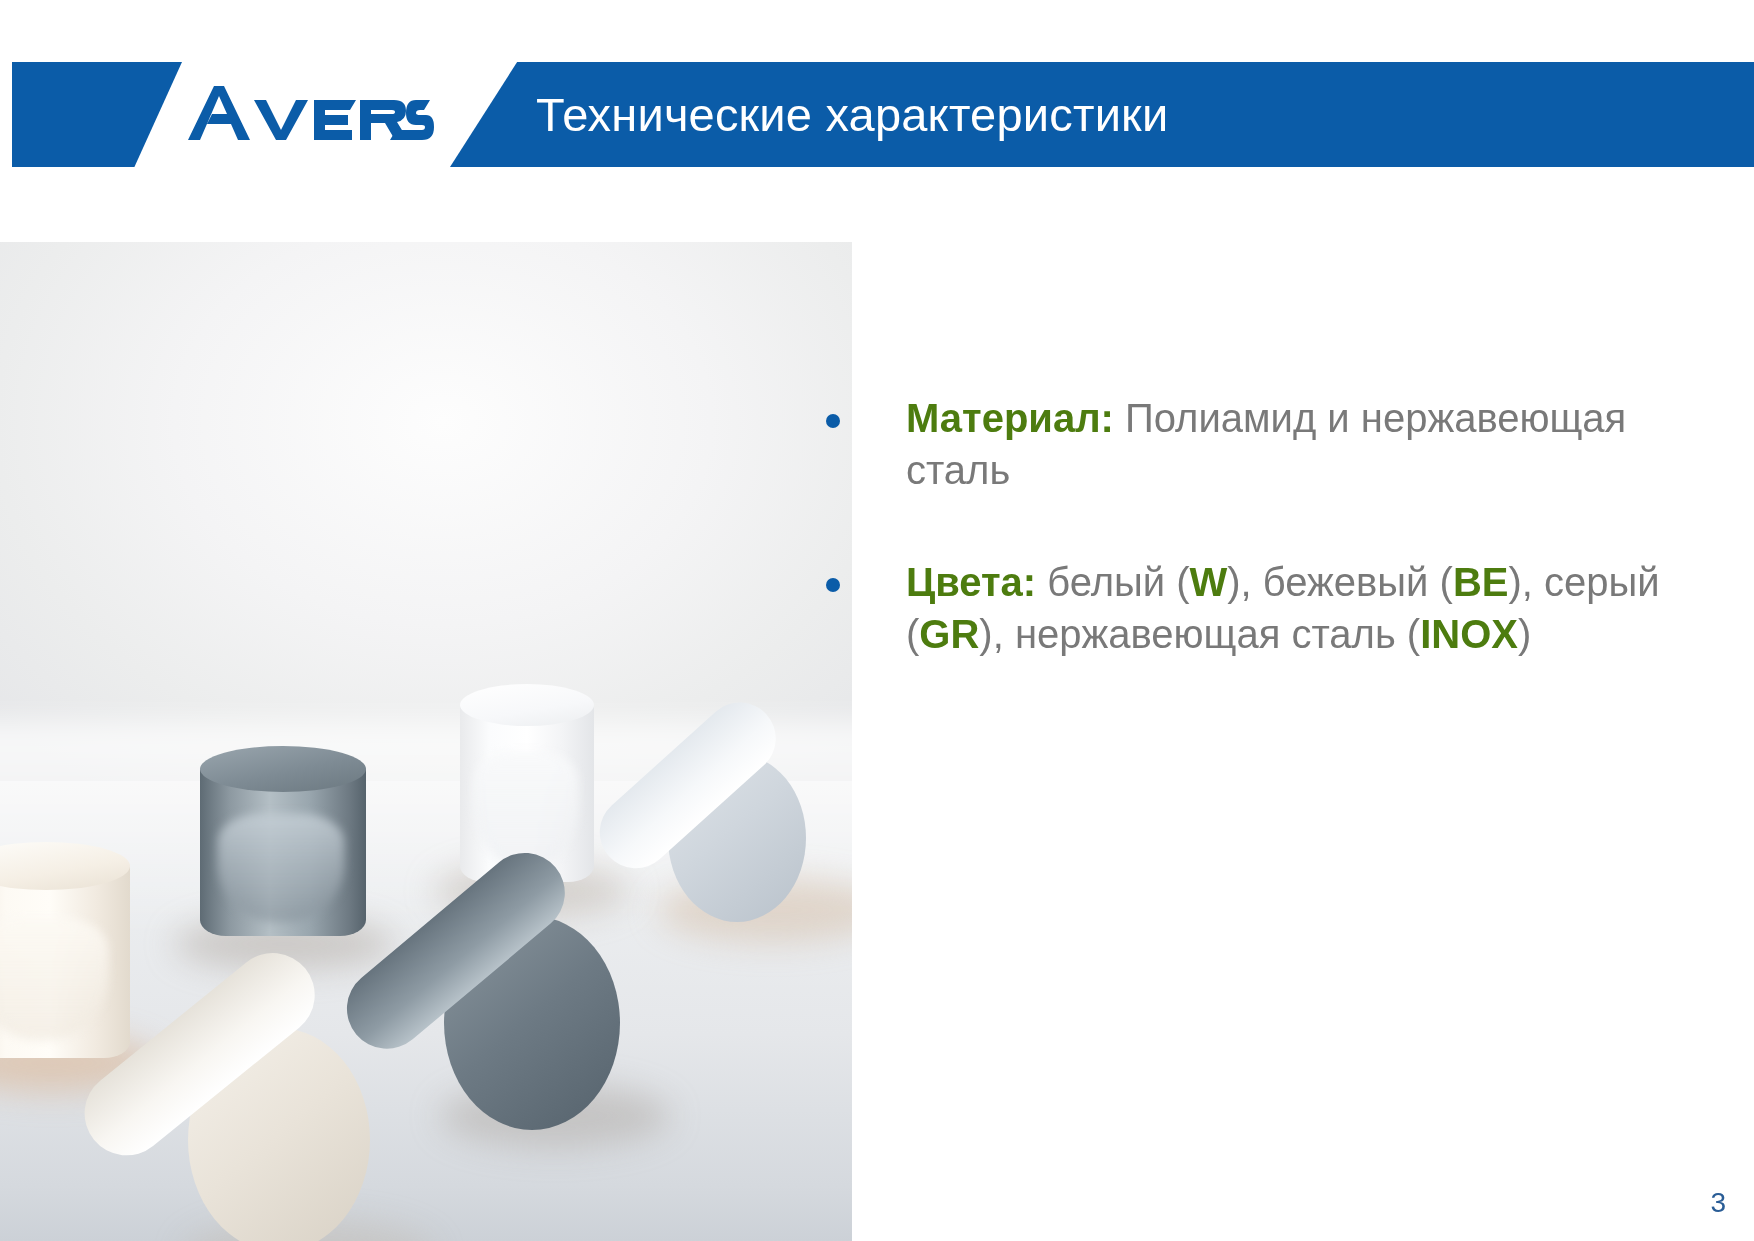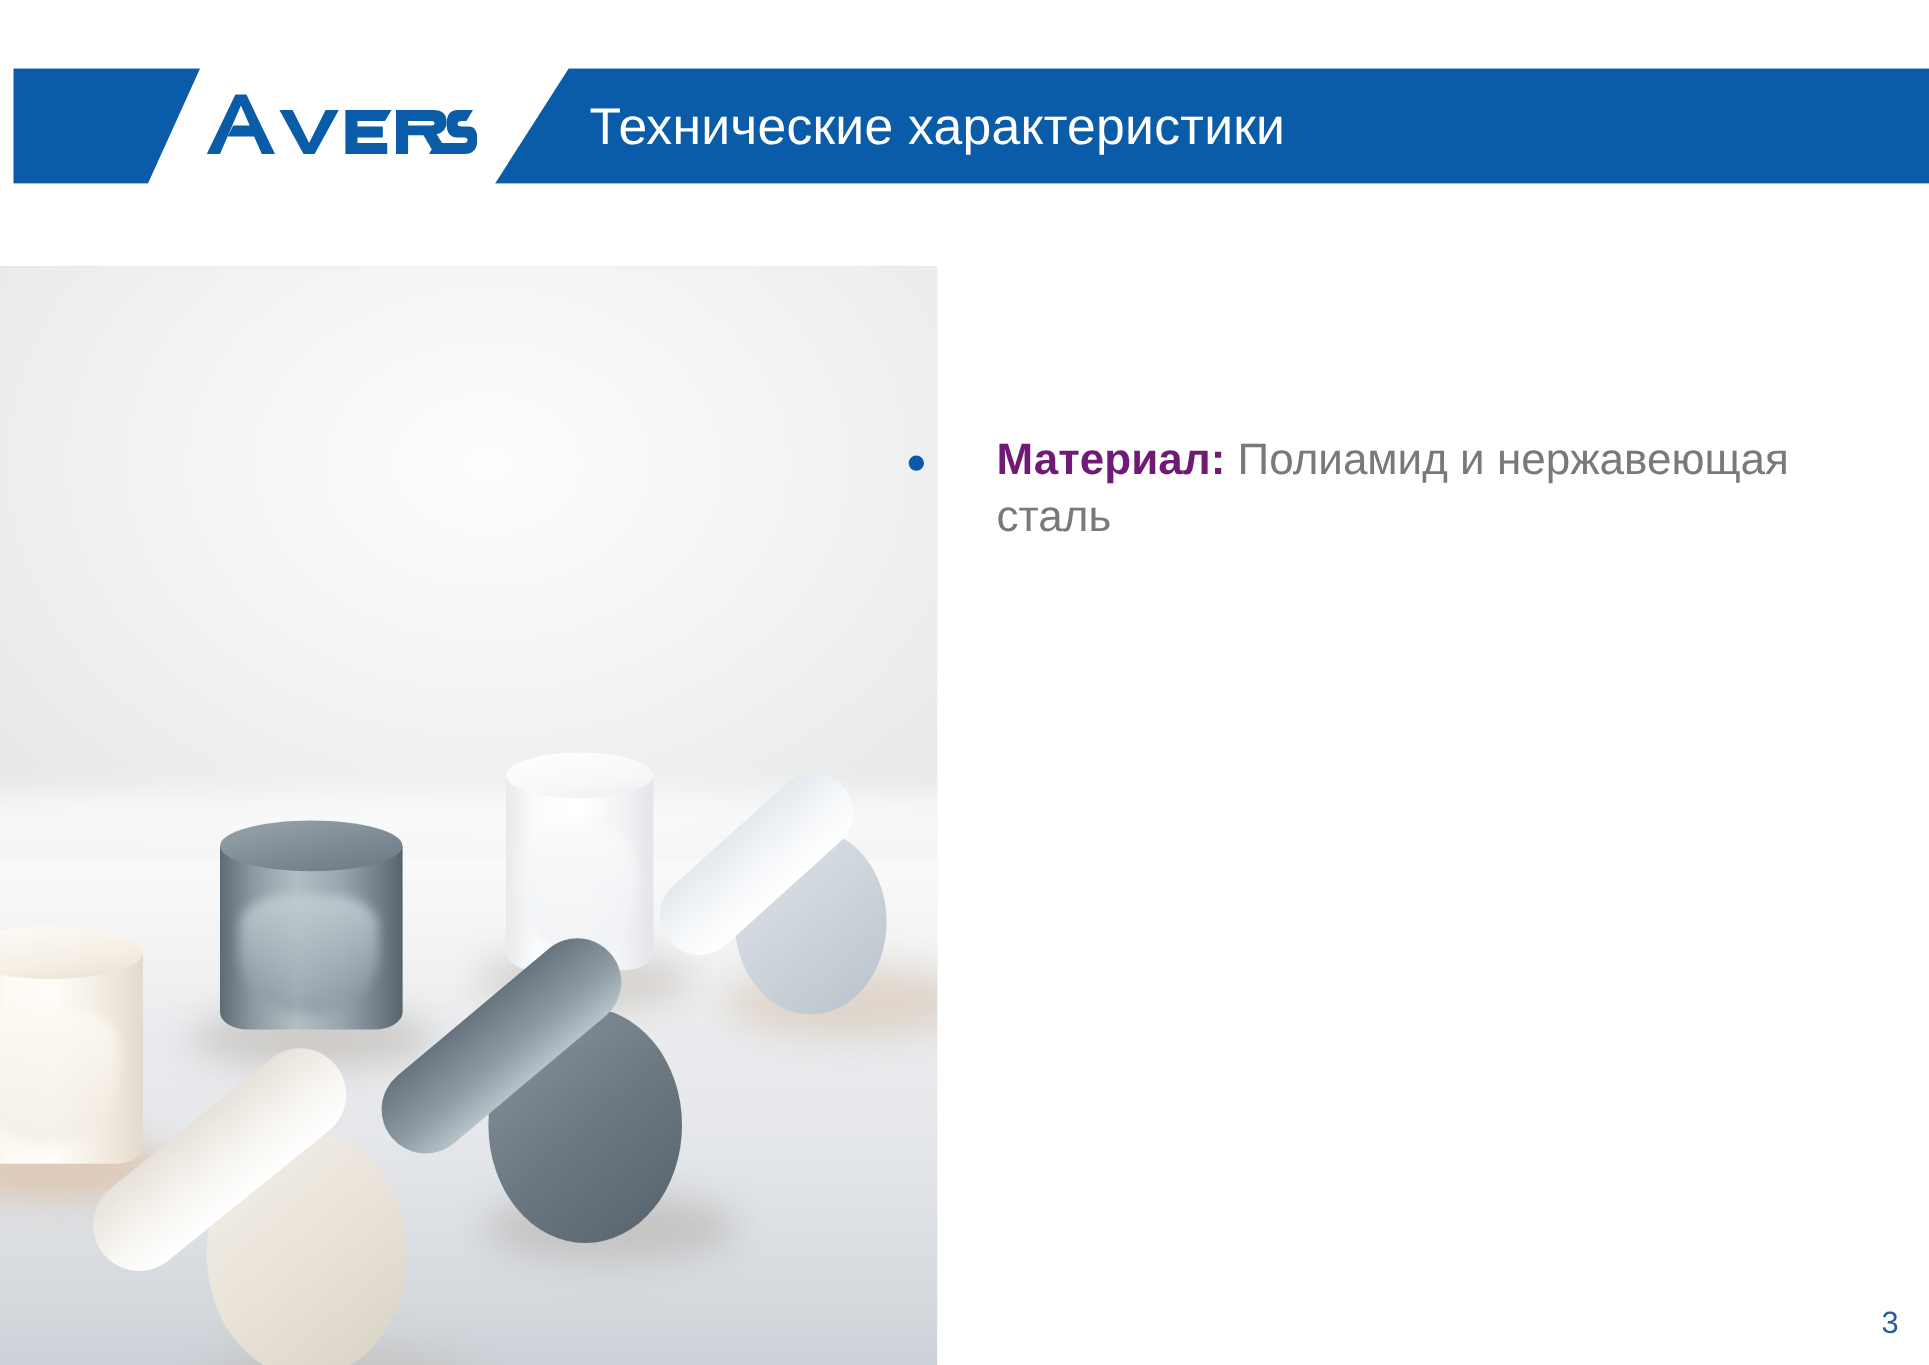--- a/index.html
+++ b/index.html
@@ -155,21 +155,21 @@
     border-radius: 50%;
     background: #0b5ca8;
   }
   .bullet-text {
     color: #797979;
     font-size: 40px;
     line-height: 1.30;
     font-weight: 400;
   }
   .bullet-text b {
-    color: #701a75;
+    color: #4d7c0f;
     font-weight: 700;
   }
 
   
   .page-number {
     position: absolute;
     right: 28px;
     bottom: 22px;
     color: #2a5d96;
     font-size: 28px;
@@ -269,17 +269,23 @@
 
 <div class="content">
 
   <div class="bullet-row">
     <span class="bullet-dot"></span>
     <div class="bullet-text">
       <b>Материал:</b><span> Полиамид и нержавеющая сталь</span>
     </div>
   </div>
 
+  <div class="bullet-row">
+    <span class="bullet-dot"></span>
+    <div class="bullet-text">
+      <b>Цвета:</b><span> <span>белый</span> (<b>W</b>), <span>бежевый</span> (<b>BE</b>), <span>серый</span> (<b>GR</b>), <span>нержавеющая сталь</span> (<b>INOX</b>)</span>
+    </div>
+  </div>
 
 
 </div>
 
 <div class="page-number">3</div>
 
 </body></html>

